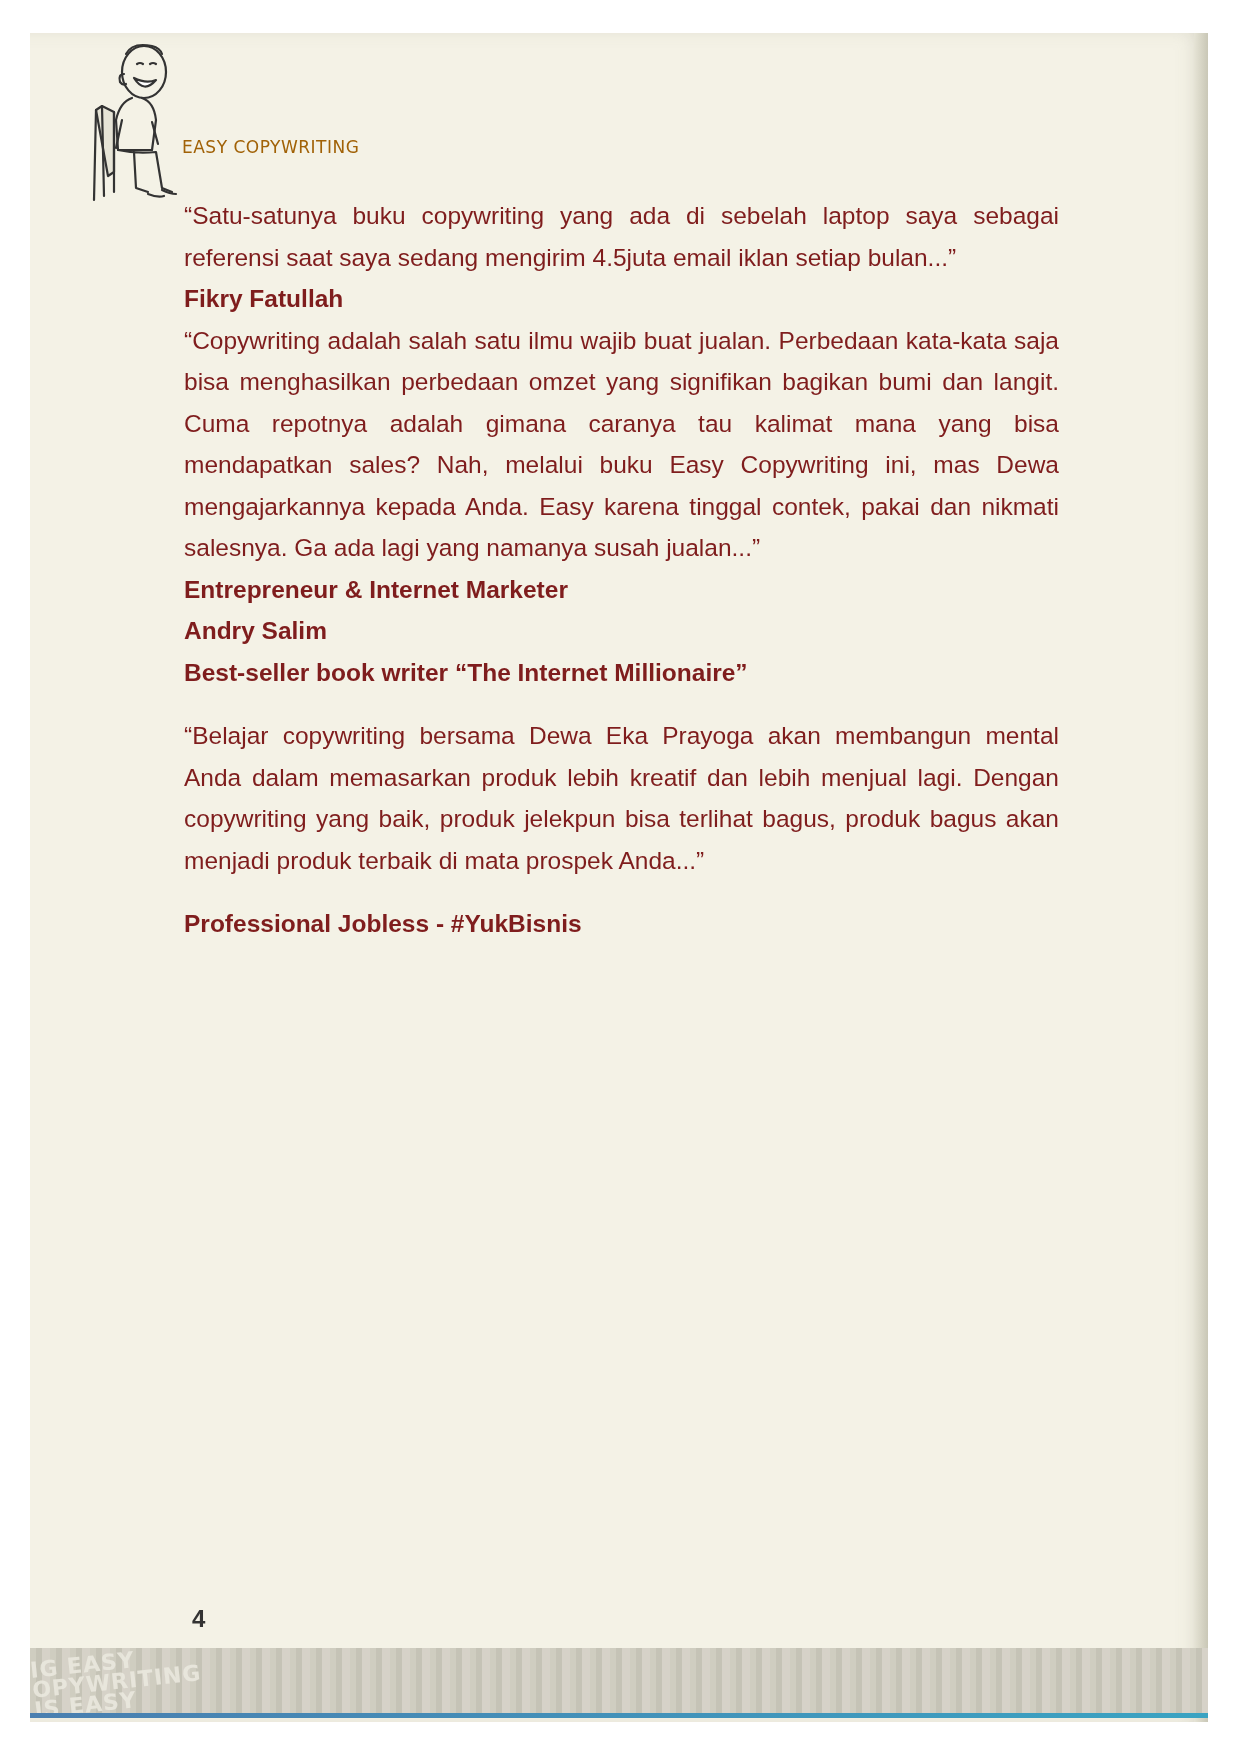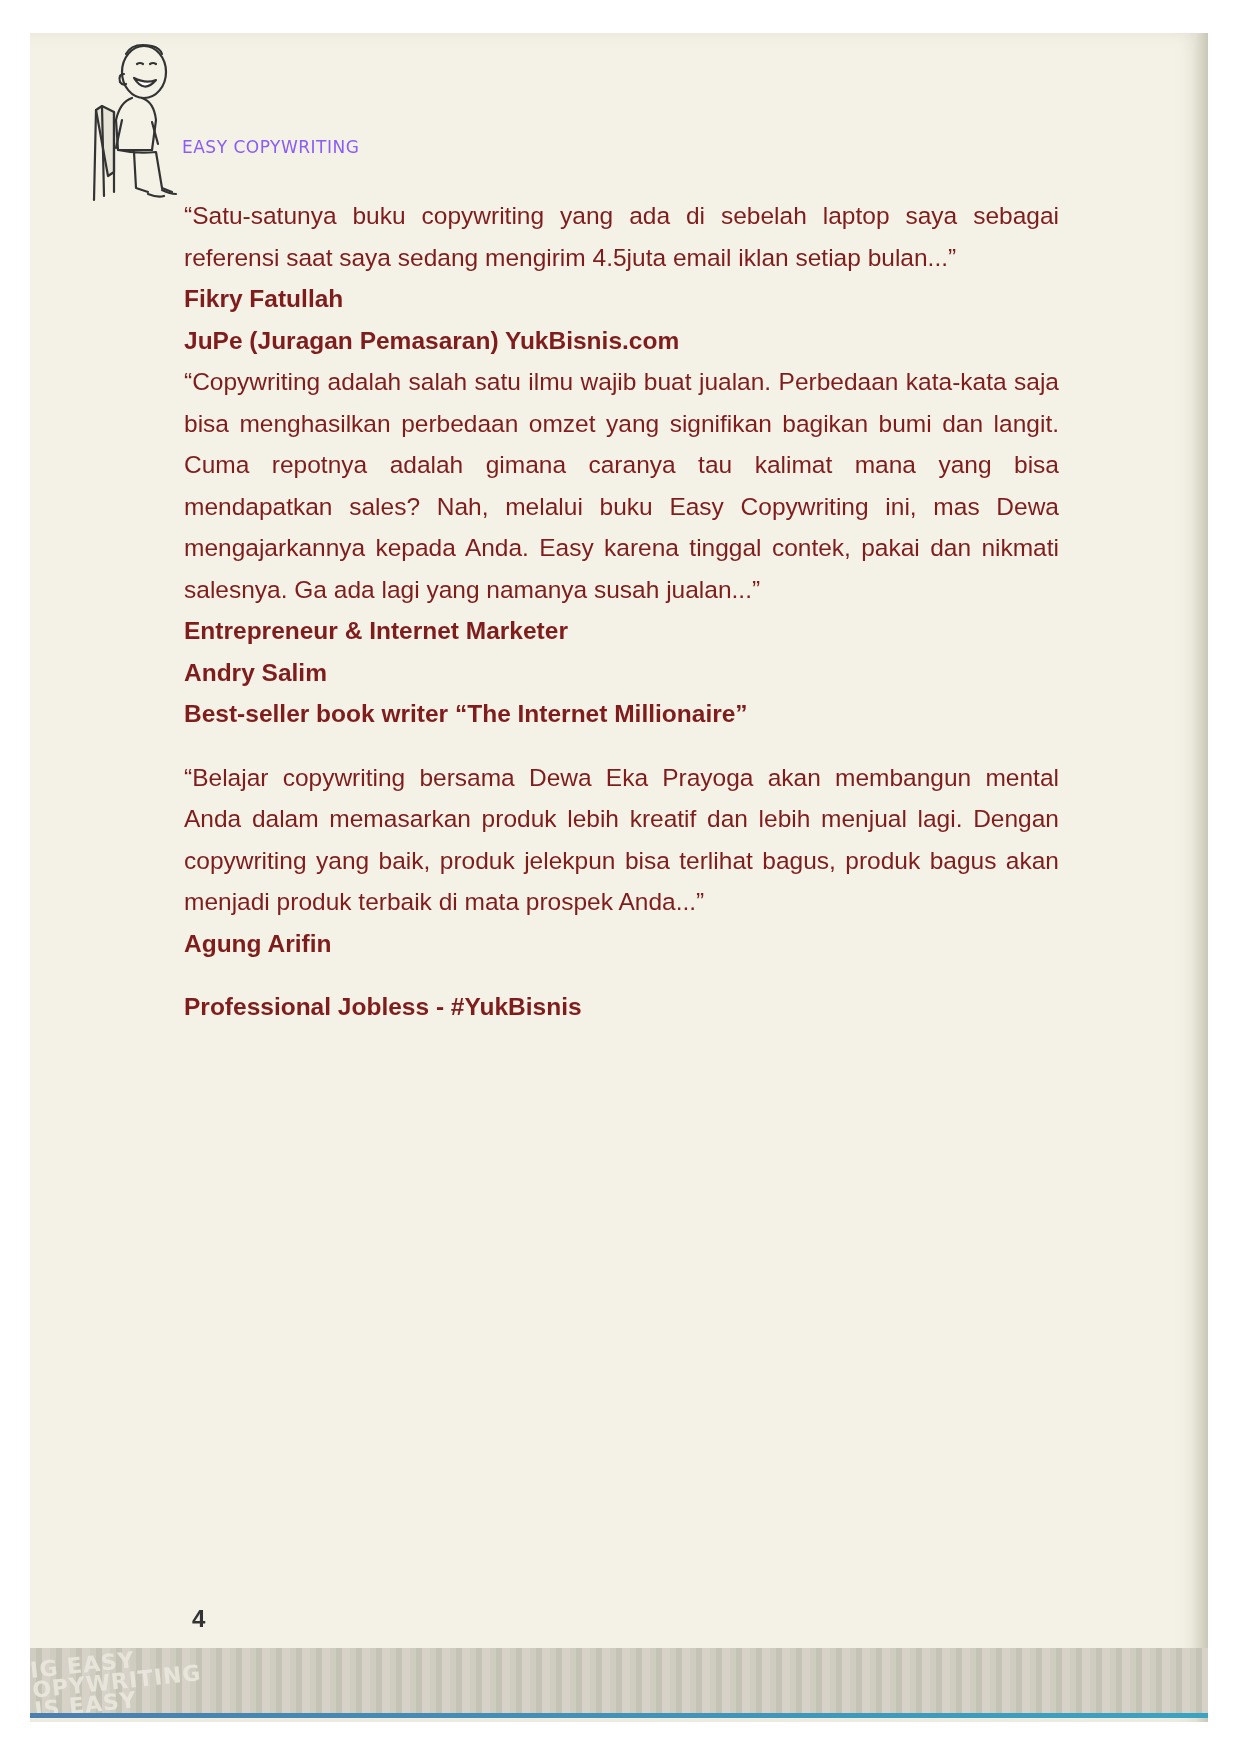--- a/index.html
+++ b/index.html
@@ -21,21 +21,21 @@
       position: absolute; right: 0; top: 0; width: 14px; height: 100%;
       background: linear-gradient(to right, #e6e4d6, #c9c7b6);
     }
     .mascot {
       position: absolute; left: 82px; top: 40px; width: 110px; height: 170px;
     }
     .running-head {
       position: absolute; left: 182px; top: 137px;
       font-family: "DejaVu Sans", sans-serif;
       font-size: 17px; letter-spacing: 0.5px;
-      color: #8b5cf6;
+      color: #a16207;
     }
     .content {
       position: absolute; left: 184px; top: 195px;
       width: 875px;
       color: #7f1d1d;
       font-family: "Liberation Sans", sans-serif;
     }
     .quote {
       font-size: 24.5px;
       line-height: 41.5px;
@@ -99,34 +99,32 @@
   <path d="M80 150 q8 4 14 4 M66 154 q10 4 16 2"></path>
 </svg>
 
 <div class="running-head">EASY COPYWRITING</div>
 
 <div class="content">
 
   <div>
     <p class="quote">“Satu-satunya buku copywriting yang ada di sebelah laptop saya sebagai referensi saat saya sedang mengirim 4.5juta email iklan setiap bulan...”</p>
     <p class="attr">Fikry Fatullah</p>
-    <p class="attr">JuPe (Juragan Pemasaran) YukBisnis.com</p>
   </div>
 
   <div>
     <p class="quote">“Copywriting adalah salah satu ilmu wajib buat jualan. Perbedaan kata-kata saja bisa menghasilkan perbedaan omzet yang signifikan bagikan bumi dan langit. Cuma repotnya adalah gimana caranya tau kalimat mana yang bisa mendapatkan sales? Nah, melalui buku Easy Copywriting ini, mas Dewa mengajarkannya kepada Anda. Easy karena tinggal contek, pakai dan nikmati salesnya. Ga ada lagi yang namanya susah jualan...”</p>
     <p class="attr">Entrepreneur &amp; Internet Marketer</p>
     <p class="attr">Andry Salim</p>
     <p class="attr">Best-seller book writer “The Internet Millionaire”</p>
   </div>
   <div class="gap"></div>
 
   <div>
     <p class="quote">“Belajar copywriting bersama Dewa Eka Prayoga akan membangun mental Anda dalam memasarkan produk lebih kreatif dan lebih menjual lagi. Dengan copywriting yang baik, produk jelekpun bisa terlihat bagus, produk bagus akan menjadi produk terbaik di mata prospek Anda...”</p>
-    <p class="attr">Agung Arifin</p>
   </div>
   <div class="gap"></div>
 
   <div>
     <p class="attr">Professional Jobless - #YukBisnis</p>
   </div>
 </div>
 
 <div class="page-number">4</div>
 

